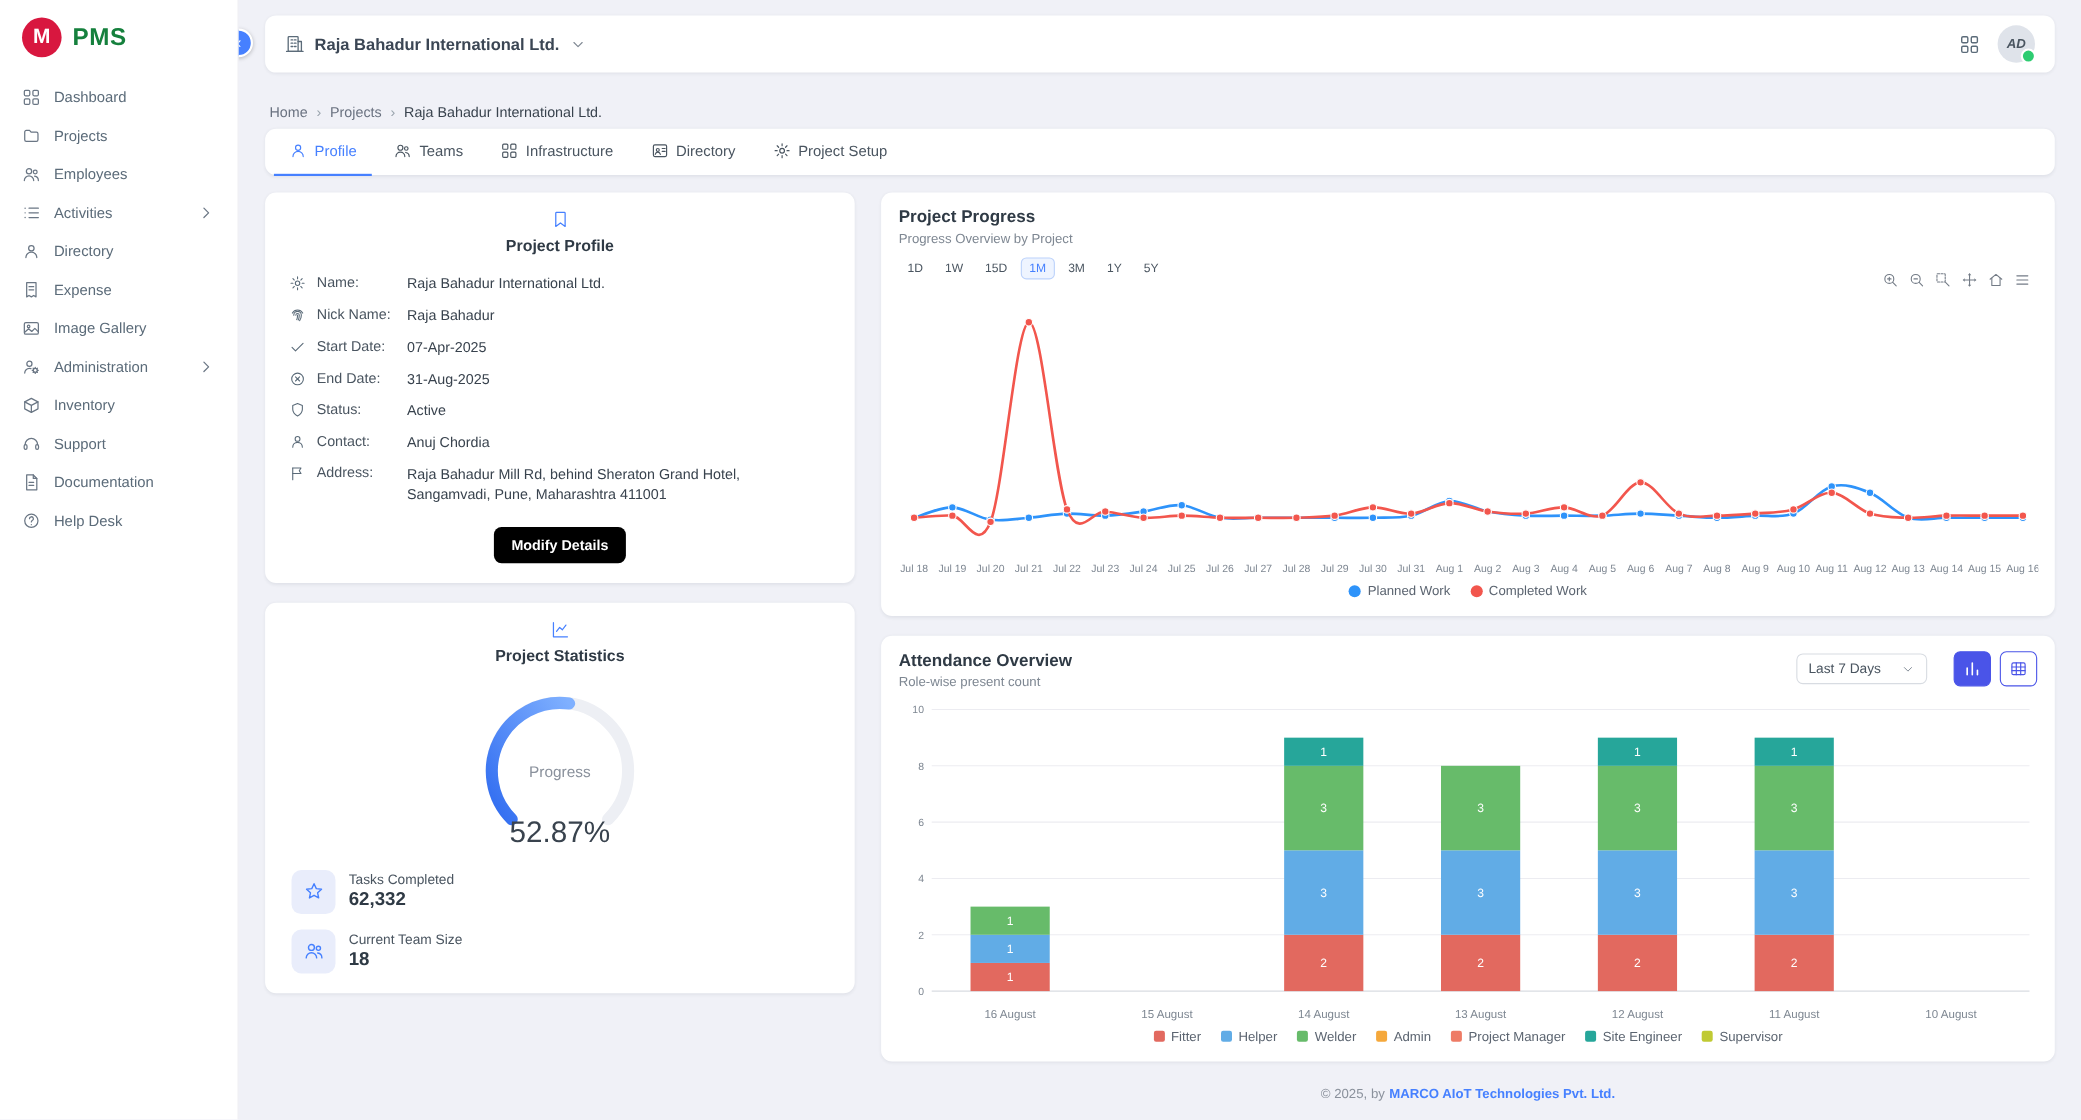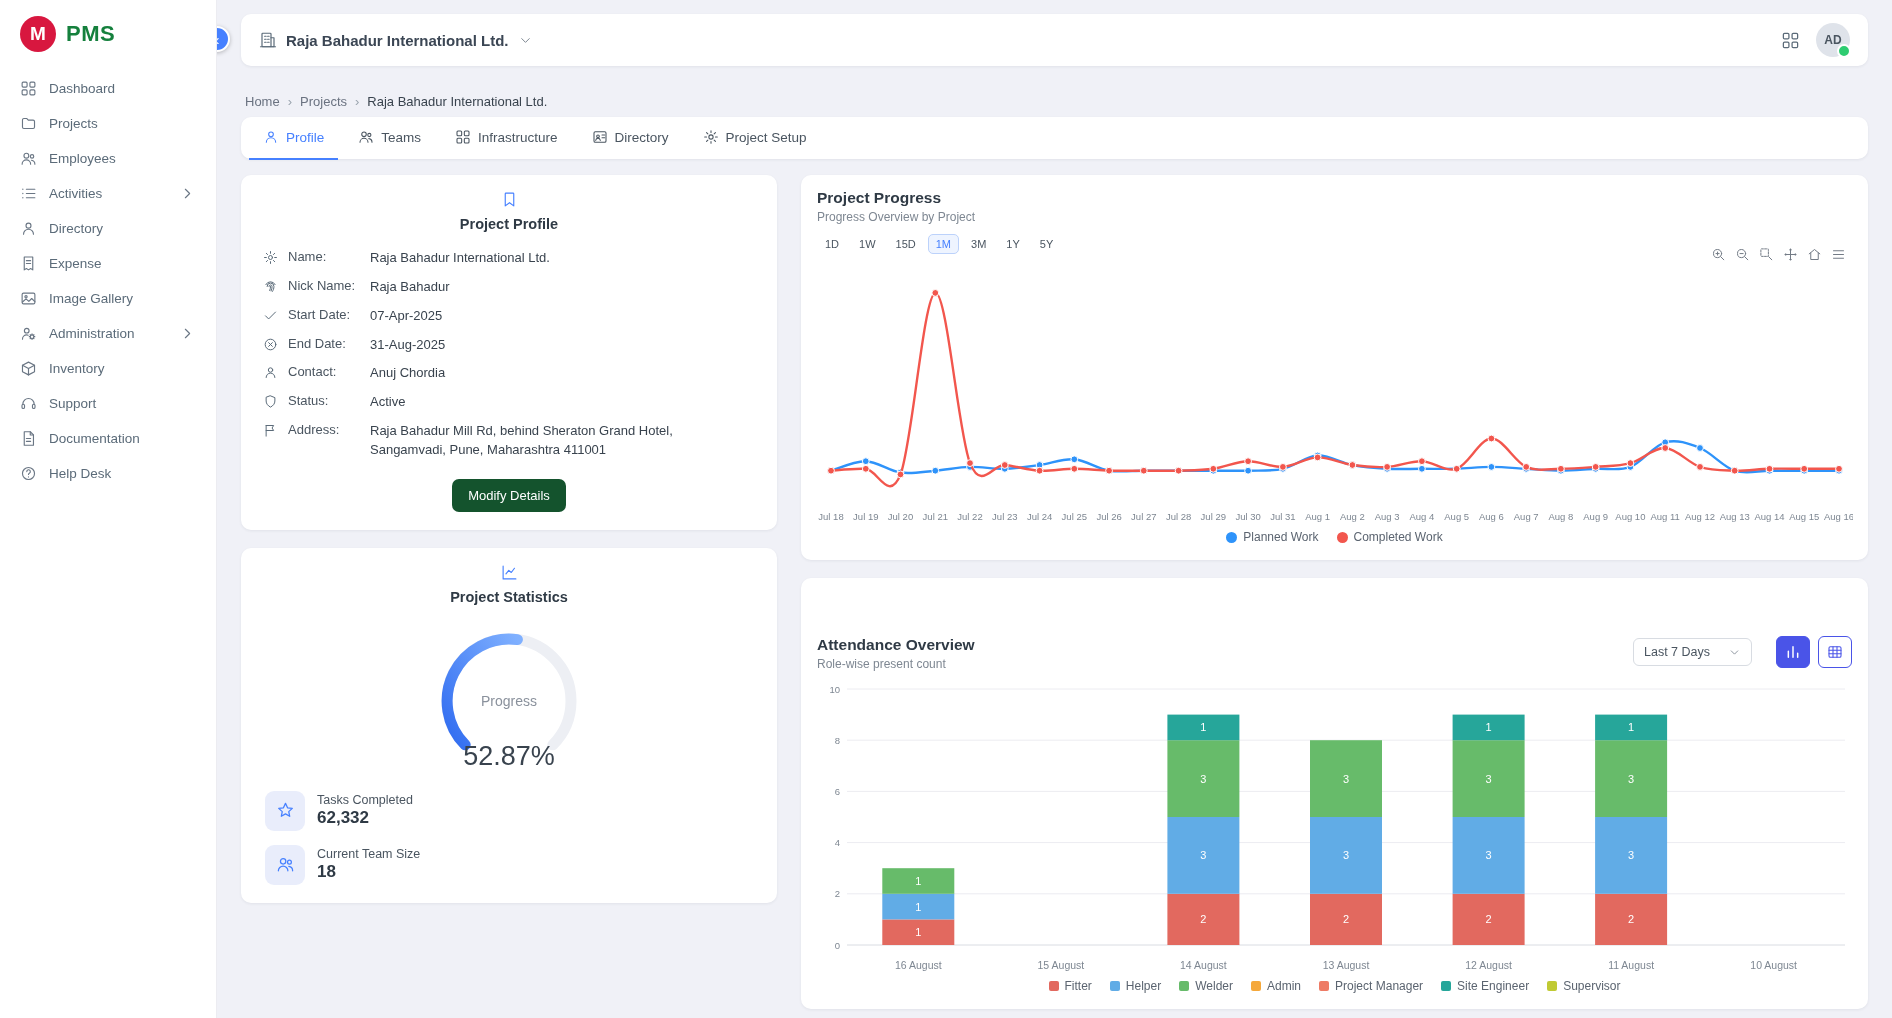--- a/index.html
+++ b/index.html
@@ -20,41 +20,41 @@
   .main{flex:1;position:relative;padding:14px 24px 0;overflow:hidden;min-width:0;}
   .collapse-btn{position:absolute;left:-13px;top:26px;width:26px;height:26px;border-radius:50%;background:#4680ff;color:#fff;border:2px solid #fff;font-size:15px;line-height:1;cursor:pointer;z-index:5;box-shadow:0 1px 4px rgba(0,0,0,.25);padding:0;}
   .card{background:#fff;border-radius:10px;box-shadow:0 1px 3px rgba(25,39,62,.07);}
   .topbar{height:52px;display:flex;align-items:center;justify-content:space-between;padding:0 18px;}
   .company{display:flex;align-items:center;gap:9px;font-size:15px;font-weight:600;color:#3b4654;cursor:pointer;}
   .company .ic{width:18px;height:18px;color:#5b6b79;}
   .chev-sm .ic{width:15px;height:15px;color:#7e8792;}
   .top-right{display:flex;align-items:center;gap:16px;}
   .apps-btn{color:#5b6b79;cursor:pointer;display:flex;}
   .apps-btn .ic{width:19px;height:19px;}
-  .avatar{position:relative;width:34px;height:34px;border-radius:50%;background:#dfe3ea;display:flex;align-items:center;justify-content:center;font-size:12px;font-weight:bold;color:#4a5560;cursor:pointer;}
+  .avatar{position:relative;width:34px;height:34px;border-radius:50%;background:#dfe3ea;display:flex;align-items:center;justify-content:center;font-size:12px;font-weight:bold;color:#4a5560;cursor:pointer;font-style:italic;}
   .presence-dot{position:absolute;right:-1px;bottom:-1px;width:10px;height:10px;border-radius:50%;background:#2ecc71;border:2px solid #fff;}
   .breadcrumb{display:flex;align-items:center;gap:8px;font-size:13px;color:#6a7280;margin:28px 4px 8px;}
   .bc-item{cursor:pointer;}
   .bc-cur{color:#39434e;}
   .bc-sep{color:#9aa4ae;}
   .tabs{display:flex;align-items:center;gap:6px;height:42px;padding:0 8px;margin-bottom:16px;}
   .tab{display:flex;align-items:center;gap:7px;padding:0 14px;height:100%;font-size:13.5px;color:#4a5560;cursor:pointer;border-bottom:2px solid transparent;}
   .tab .ic{width:16px;height:16px;}
   .tab-active{color:#4680ff;border-bottom-color:#4680ff;align-items:center;}
   .content{display:grid;grid-template-columns:536px 1fr;gap:24px;align-items:start;}
   .left-col,.right-col{display:flex;flex-direction:column;gap:18px;min-width:0;}
   
   .profile-card{padding:16px 20px 18px;}
   .card-head{display:flex;align-items:center;gap:8px;font-size:14.5px;font-weight:600;color:#2f3a45;margin-bottom:12px;flex-direction:column;}
   .card-head .ic{width:17px;height:17px;color:#4680ff;}
   .pf-row{display:flex;align-items:flex-start;gap:10px;padding:5px 2px;font-size:13px;}
   .pf-row .ic{width:15px;height:15px;color:#5b6b79;margin-top:1px;}
   .pf-label{width:72px;color:#4a5560;flex:none;}
   .pf-value{color:#39434e;line-height:1.45;max-width:350px;}
-  .modify-btn{display:block;margin:14px auto 0;background:#14532d;color:#fff;border:none;border-radius:7px;padding:9px 16px;font-size:13px;font-weight:400;cursor:pointer;font-family:inherit;}
+  .modify-btn{display:block;margin:14px auto 0;background:#000000;color:#fff;border:none;border-radius:7px;padding:9px 16px;font-size:13px;font-weight:700;cursor:pointer;font-family:inherit;}
   
   .stats-card{padding:16px 20px 18px;}
   .gauge-wrap{display:flex;justify-content:center;margin-top:4px;}
   .gauge-label{font-size:14px;fill:#8a919c;}
   .gauge-value{font-size:27px;fill:#39434e;}
   .stat-row{display:flex;align-items:center;gap:12px;margin:14px 4px 0;}
   .stat-ic{width:40px;height:40px;border-radius:9px;background:#e9edfb;display:flex;align-items:center;justify-content:center;color:#4680ff;flex:none;}
   .stat-ic .ic{width:19px;height:19px;}
   .stat-txt{display:flex;flex-direction:column;gap:1px;}
   .stat-label{font-size:12.5px;color:#4a5560;}
@@ -70,21 +70,21 @@
   .tb-btn{cursor:pointer;display:flex;}
   .tb-btn .ic{width:15px;height:15px;}
   #line-chart{display:block;margin-top:2px;}
   .ax{font-size:9.5px;fill:#7e8792;}
   .lg-row{display:flex;justify-content:center;gap:18px;font-size:12px;color:#5b6470;align-items:center;padding:2px 0 4px;}
   .lg-item{display:flex;align-items:center;gap:6px;cursor:pointer;}
   .lg-dot{width:11px;height:11px;border-radius:50%;display:inline-block;}
   .lg-sq{width:10px;height:10px;border-radius:2px;display:inline-block;}
   
   .attendance-card{padding:14px 16px 12px;}
-  .att-head{display:flex;justify-content:space-between;align-items:flex-start;margin-top:44px;}
+  .att-head{display:flex;justify-content:space-between;align-items:flex-start;}
   .att-controls{display:flex;gap:24px;align-items:center;}
   .select{display:flex;align-items:center;gap:18px;border:1px solid #d8dce2;border-radius:6px;padding:6px 10px;font-size:12.5px;color:#4a5560;cursor:pointer;background:#fff;}
   .select .ic{width:13px;height:13px;color:#7e8792;}
   .toggle-btn{width:32px;height:30px;border-radius:6px;display:flex;align-items:center;justify-content:center;cursor:pointer;border:1px solid #4a54e8;background:#fff;color:#4a54e8;}
   .toggle-btn .ic{width:16px;height:16px;}
   .toggle-active{background:#4a54e8;color:#fff;}
   #bar-chart{display:block;margin-top:6px;}
   .bar-lb{font-size:11px;fill:#fff;}
   .footer{font-size:12px;color:#8a919c;text-align:center;padding:4px 0 10px;}
   .footer a{color:#4680ff;text-decoration:none;font-weight:600;cursor:pointer;margin-left:4px;}
@@ -332,32 +332,32 @@
               <div class="pf-row">
                 <svg class="ic " viewBox="0 0 24 24">
                   <circle cx="12" cy="12" r="8.5"></circle>
                   <path d="M9 9l6 6M15 9l-6 6"></path>
                 </svg>
                 <span class="pf-label">End Date:</span>
                 <span class="pf-value">31-Aug-2025</span>
               </div>
               <div class="pf-row">
                 <svg class="ic " viewBox="0 0 24 24">
+                  <path d="M12 3l7 2.8v5.4c0 4.3-2.8 7.6-7 9.8-4.2-2.2-7-5.5-7-9.8V5.8z"></path>
+                </svg>
+                <span class="pf-label">Status:</span>
+                <span class="pf-value">Active</span>
+              </div>
+              <div class="pf-row">
+                <svg class="ic " viewBox="0 0 24 24">
                   <circle cx="12" cy="8" r="3.5"></circle>
                   <path d="M5 20c0-3.9 3.1-7 7-7s7 3.1 7 7"></path>
                 </svg>
                 <span class="pf-label">Contact:</span>
                 <span class="pf-value">Anuj Chordia</span>
-              </div>
-              <div class="pf-row">
-                <svg class="ic " viewBox="0 0 24 24">
-                  <path d="M12 3l7 2.8v5.4c0 4.3-2.8 7.6-7 9.8-4.2-2.2-7-5.5-7-9.8V5.8z"></path>
-                </svg>
-                <span class="pf-label">Status:</span>
-                <span class="pf-value">Active</span>
               </div>
               <div class="pf-row">
                 <svg class="ic " viewBox="0 0 24 24">
                   <path d="M5 21V4"></path>
                   <path d="M5 4h12l-2.5 4L17 12H5"></path>
                 </svg>
                 <span class="pf-label">Address:</span>
                 <span class="pf-value">Raja Bahadur Mill Rd, behind Sheraton Grand Hotel, Sangamvadi, Pune, Maharashtra 411001</span>
               </div>
             </div>

